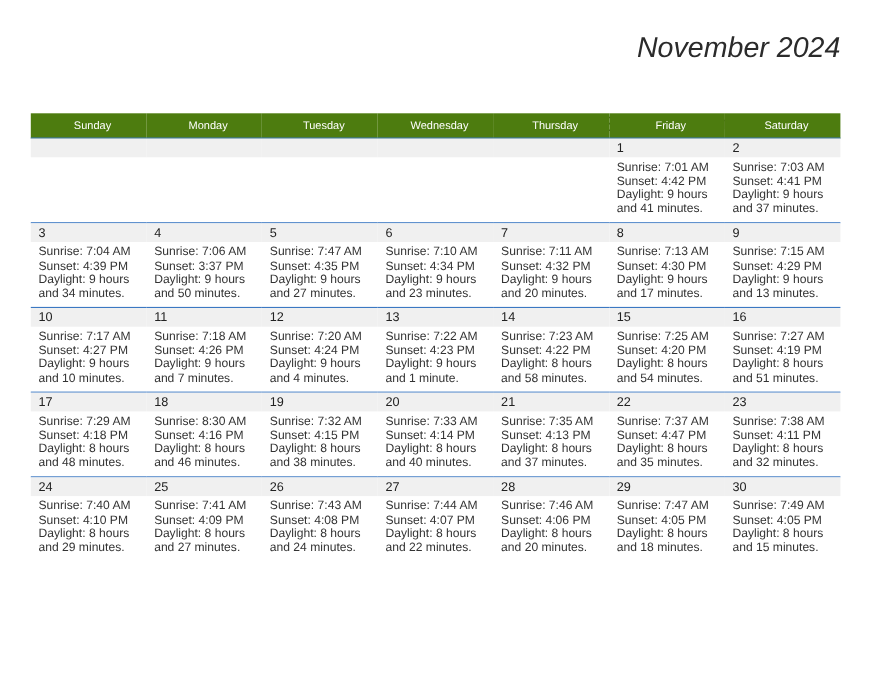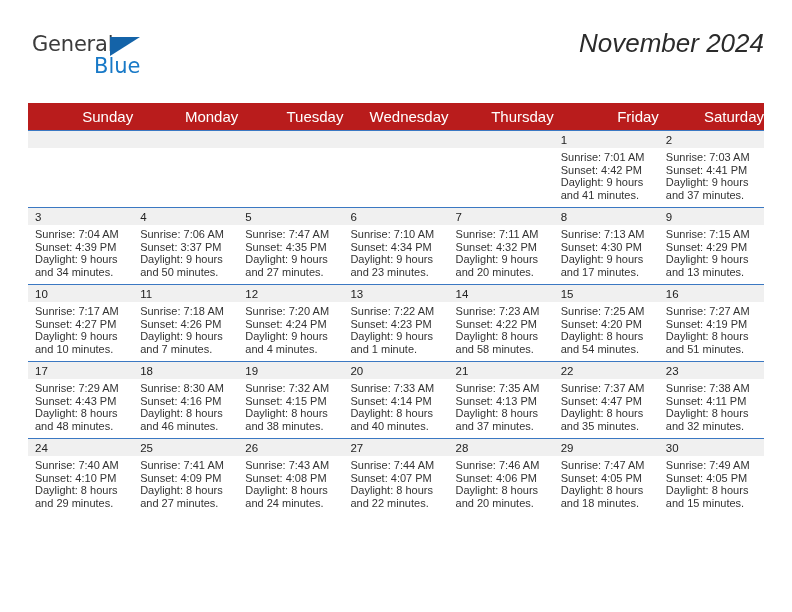--- a/index.html
+++ b/index.html
@@ -89,25 +89,25 @@
   
   .calendar {
     position: absolute;
     left: 28px;
     top: 103px;
     width: 736px;
     border-collapse: collapse;
     table-layout: fixed;
   }
   .calendar th {
-    background: #b91c1c;
+    background: #4d7c0f;
     color: #ffffff;
-    font-size: 15px;
+    font-size: 10px;
     font-weight: normal;
-    text-align: right;
+    text-align: center;
     padding: 5px 0 5px 7px;
     height: 12px;
     border: none;
   }
   .calendar td {
     vertical-align: top;
     padding: 0;
     border: none;
     border-top: 1px solid #3b78c2;
     height: 76px;
@@ -144,25 +144,20 @@
   .cell-body div {
     white-space: nowrap;
   }
 </style>
 </head>
 <body>
 
 <div class="page">
 
   <div class="header">
-    <div class="logo">
-      <span class="logo-general">General</span>
-      <span class="logo-tri"></span>
-      <span class="logo-blue">Blue</span>
-    </div>
     <div class="title">November 2024</div>
     <div class="subtitle">Bishopstrow, England, United Kingdom</div>
   </div>
 
   <table class="calendar">
     <thead>
       <tr>
         <th>Sunday</th>
         <th>Monday</th>
         <th>Tuesday</th>
@@ -379,21 +374,21 @@
               </div>
             </div>
           </td>
         </tr>
         <tr class="week-row">
           <td>
             <div class="cell-inner">
               <div class="daynum-band">17</div>
               <div class="cell-body">
                 <div>Sunrise: 7:29 AM</div>
-                <div>Sunset: 4:43 PM</div>
+                <div>Sunset: 4:18 PM</div>
                 <div>Daylight: 8 hours</div>
                 <div>and 48 minutes.</div>
               </div>
             </div>
           </td>
           <td>
             <div class="cell-inner">
               <div class="daynum-band">18</div>
               <div class="cell-body">
                 <div>Sunrise: 8:30 AM</div>

